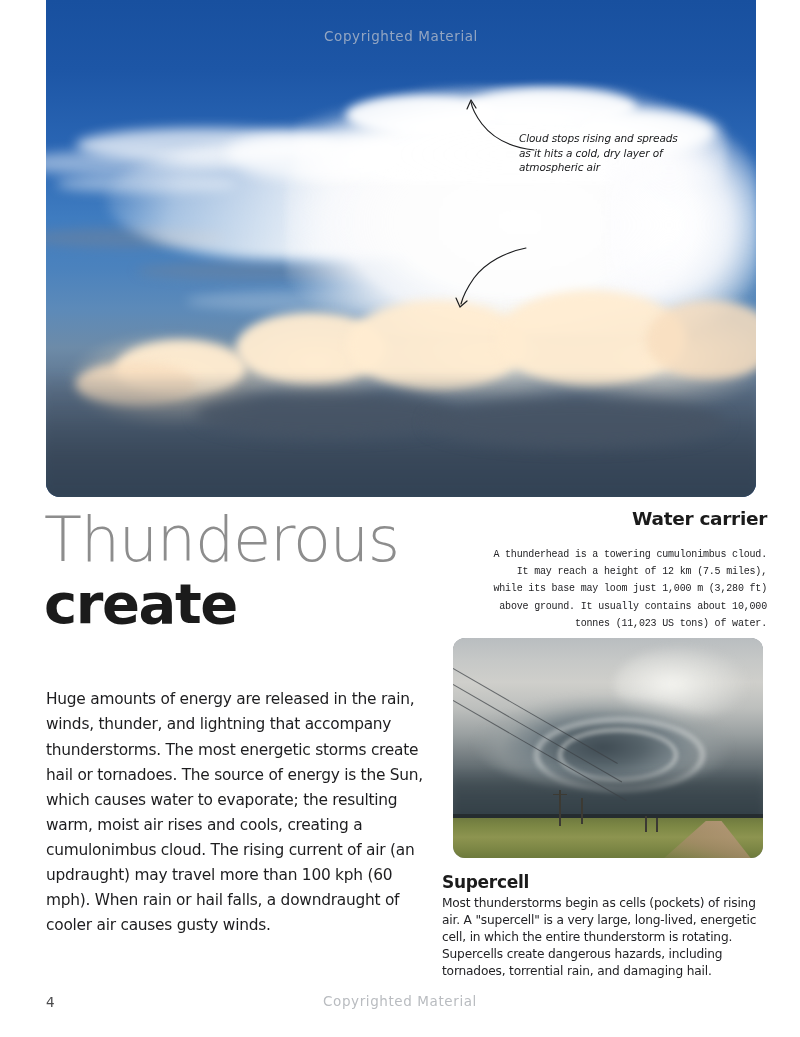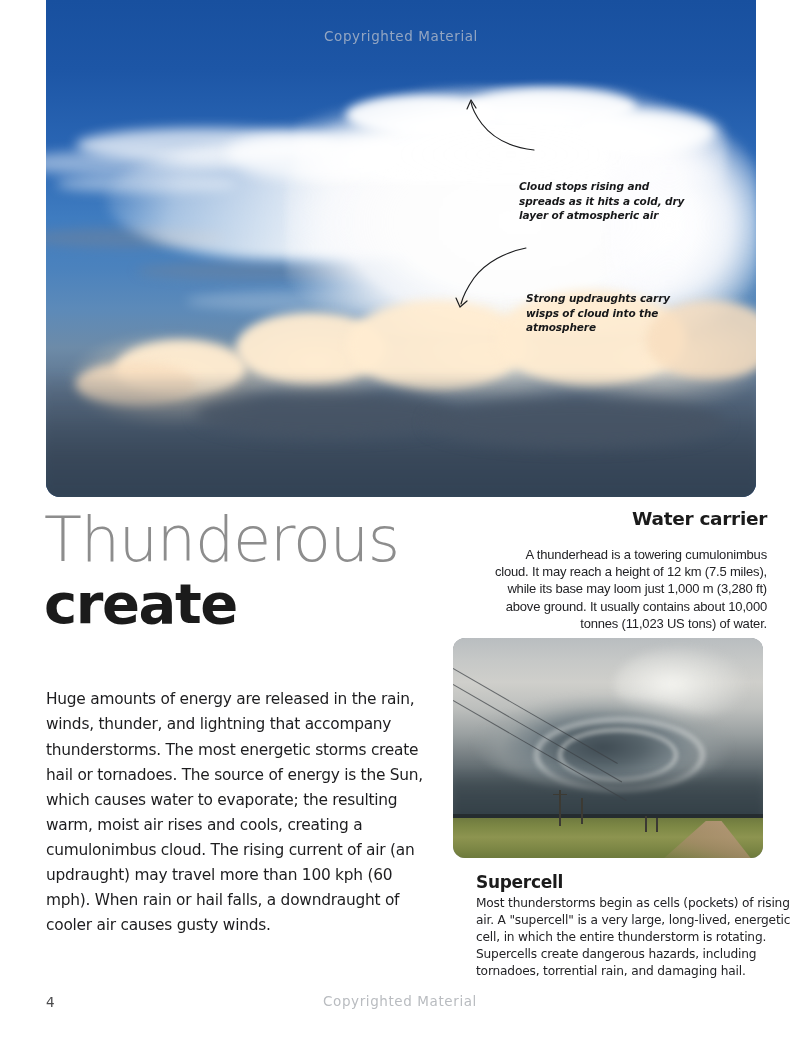--- a/index.html
+++ b/index.html
@@ -115,26 +115,25 @@
     background:
       linear-gradient(to bottom, rgba(74,88,106,0) 0%, rgba(70,84,102,0.55) 34%, rgba(56,70,88,0.82) 70%, rgba(50,66,84,0.92) 100%);
     filter: blur(3px);
   }
 
   
   .annot {
     position: absolute;
     font-family: "DejaVu Sans", sans-serif;
     font-style: italic;
-    font-weight: 700;
+    font-weight: 400;
     font-size: 10.5px;
     line-height: 14.5px;
     color: #17181a;
     letter-spacing: -0.1px;
-    margin-top: 48px;
   }
   .annot-1 { left: 473px; top: 131px; width: 170px; }
   .annot-2 { left: 480px; top: 243px; width: 160px; }
   .leader { position: absolute; pointer-events: none; }
 
   
   .headline {
     position: absolute;
     left: 44px;
     top: 508px;
@@ -184,22 +183,22 @@
   .wc-title {
     font-family: "DejaVu Sans", sans-serif;
     font-weight: 700;
     font-size: 18.5px;
     line-height: 22px;
     color: #1b1b1b;
     letter-spacing: -0.3px;
     margin-bottom: 16px;
   }
   .wc-body {
-    font-family: Liberation Sans, sans-serif;
-    font-size: 13px;
+    font-family: Liberation Mono, monospace;
+    font-size: 10px;
     line-height: 17.2px;
     color: #232326;
     letter-spacing: -0.18px;
     margin-left: 39px;
   }
 
   
   .supercell-photo {
     position: absolute;
     left: 453px;
@@ -290,21 +289,21 @@
   .sc-wire {
     position: absolute;
     height: 1px;
     background: rgba(60,64,68,0.7);
     transform-origin: left center;
   }
 
   
   .supercell-caption {
     position: absolute;
-    left: 476px;
+    left: 442px;
     top: 872px;
     width: 320px;
     text-align: left;
   }
   .sc-title {
     font-family: "DejaVu Sans", sans-serif;
     font-weight: 700;
     font-size: 17px;
     line-height: 21px;
     color: #1b1b1b;
@@ -378,21 +377,20 @@
       <path d="M76 54 C 58 52, 38 46, 24 28 C 18 20, 14 12, 13 6" fill="none" stroke="#1b1c1e" stroke-width="1.2" stroke-linecap="round"></path>
       <path d="M13 4 L 9 13 M13 4 L 18 12" fill="none" stroke="#1b1c1e" stroke-width="1.2" stroke-linecap="round"></path>
     </svg>
 
     <svg class="leader" style="left:404px; top:244px; width:80px; height:66px;" viewBox="0 0 80 66">
       <path d="M76 4 C 56 8, 36 18, 24 34 C 17 44, 13 52, 11 60" fill="none" stroke="#1b1c1e" stroke-width="1.2" stroke-linecap="round"></path>
       <path d="M10 63 L 6 54 M10 63 L 17 57" fill="none" stroke="#1b1c1e" stroke-width="1.2" stroke-linecap="round"></path>
     </svg>
 
     <div class="annot annot-1">Cloud stops rising and spreads as it hits a cold, dry layer of atmospheric air</div>
-    <div class="annot annot-2">Strong updraughts carry wisps of cloud into the atmosphere</div>
 
     <div style="position:absolute; left:0; top:28px; width:710px; text-align:center; font-family:'DejaVu Sans',sans-serif; font-size:13.5px; letter-spacing:.6px; color:rgba(181,189,203,0.78);">Copyrighted Material</div>
   </div>
 
   <div class="headline">
     <span class="line1">Thunderous</span>
     <span class="line2">create</span>
   </div>
 
   <p class="body-copy">Huge amounts of energy are released in the rain, winds, thunder, and lightning that accompany thunderstorms. The most energetic storms create hail or tornadoes. The source of energy is the Sun, which causes water to evaporate; the resulting warm, moist air rises and cools, creating a cumulonimbus cloud. The rising current of air (an updraught) may travel more than 100 kph (60 mph). When rain or hail falls, a downdraught of cooler air causes gusty winds.</p>

